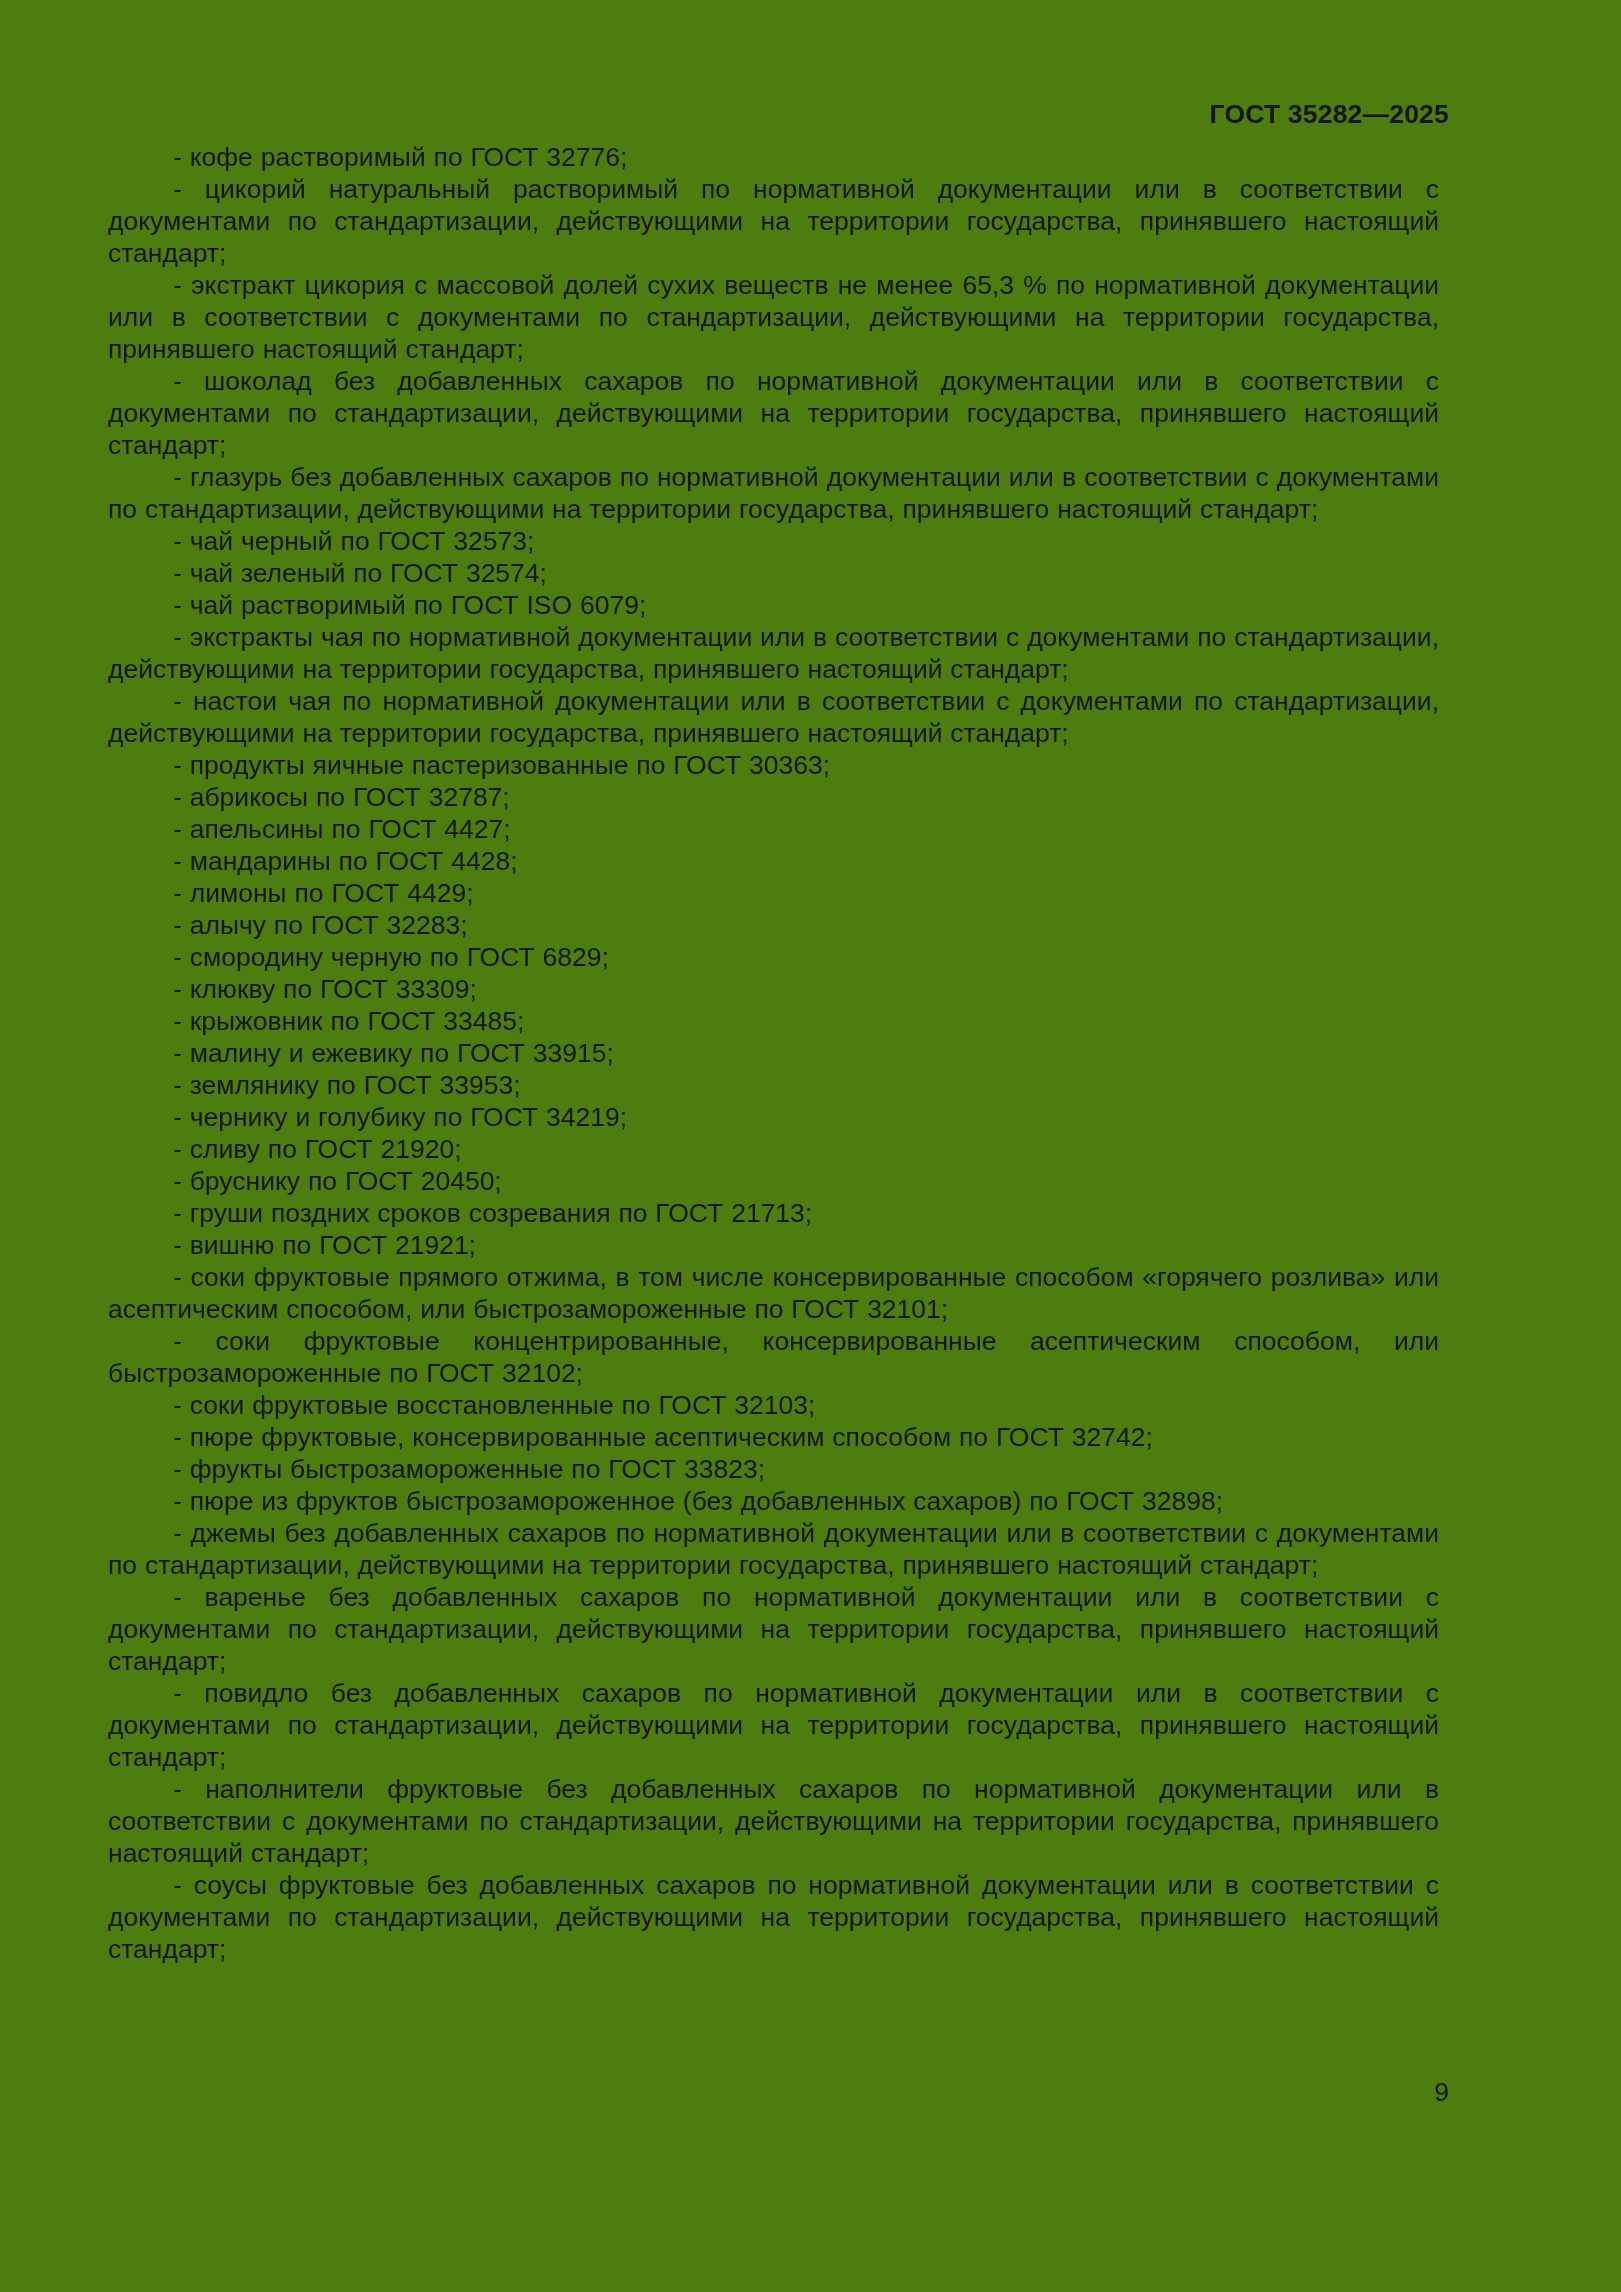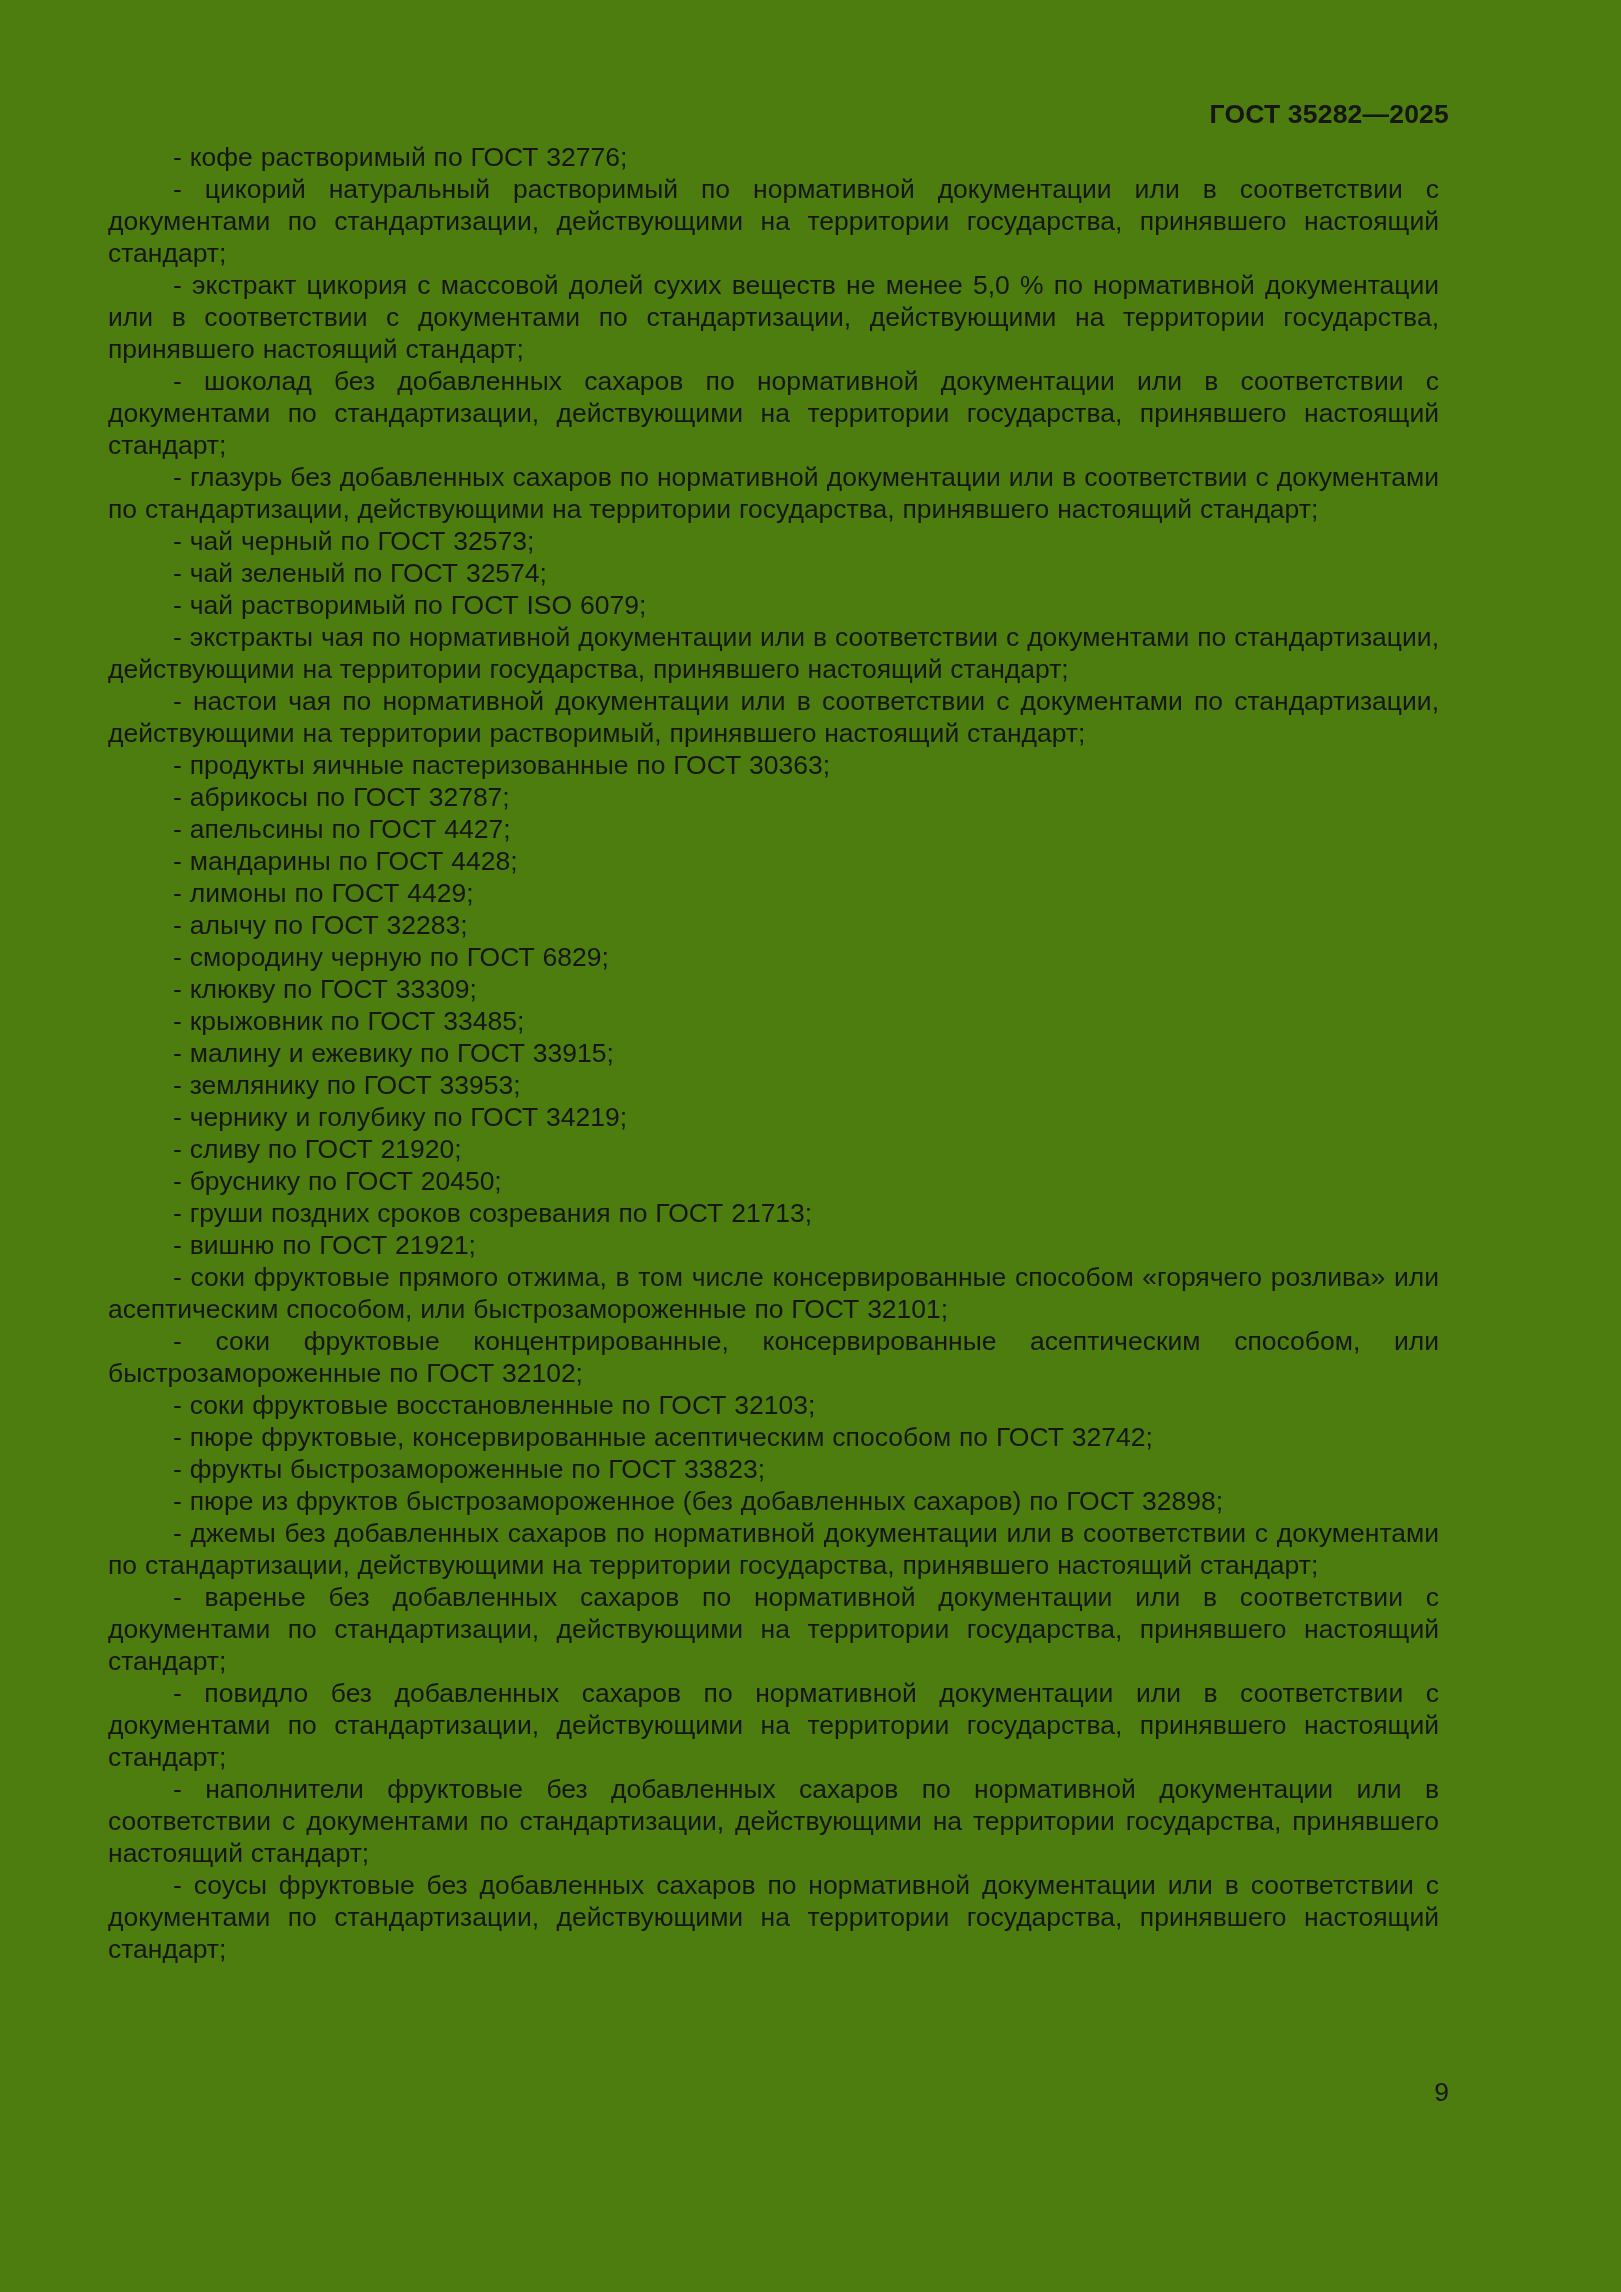--- a/index.html
+++ b/index.html
@@ -57,28 +57,28 @@
 </head>
 <body>
 
 <div class="page">
 
   <div class="doc-header">ГОСТ 35282—2025</div>
 
   <div class="doc-content" id="list-container">
       <p class="li">- кофе растворимый по ГОСТ 32776;</p>
       <p class="li">- цикорий натуральный растворимый по нормативной документации или в соответствии с документами по стандартизации, действующими на территории государства, принявшего настоящий стандарт;</p>
-      <p class="li">- экстракт цикория с массовой долей сухих веществ не менее 5,0 % по нормативной документации или в соответствии с документами по стандартизации, действующими на территории государства, принявшего настоящий стандарт;</p>
+      <p class="li">- экстракт цикория с массовой долей сухих веществ не менее 65,3 % по нормативной документации или в соответствии с документами по стандартизации, действующими на территории государства, принявшего настоящий стандарт;</p>
       <p class="li">- шоколад без добавленных сахаров по нормативной документации или в соответствии с документами по стандартизации, действующими на территории государства, принявшего настоящий стандарт;</p>
       <p class="li">- глазурь без добавленных сахаров по нормативной документации или в соответствии с документами по стандартизации, действующими на территории государства, принявшего настоящий стандарт;</p>
       <p class="li">- чай черный по ГОСТ 32573;</p>
       <p class="li">- чай зеленый по ГОСТ 32574;</p>
       <p class="li">- чай растворимый по ГОСТ ISO 6079;</p>
       <p class="li">- экстракты чая по нормативной документации или в соответствии с документами по стандартизации, действующими на территории государства, принявшего настоящий стандарт;</p>
-      <p class="li">- настои чая по нормативной документации или в соответствии с документами по стандартизации, действующими на территории растворимый, принявшего настоящий стандарт;</p>
+      <p class="li">- настои чая по нормативной документации или в соответствии с документами по стандартизации, действующими на территории государства, принявшего настоящий стандарт;</p>
       <p class="li">- продукты яичные пастеризованные по ГОСТ 30363;</p>
       <p class="li">- абрикосы по ГОСТ 32787;</p>
       <p class="li">- апельсины по ГОСТ 4427;</p>
       <p class="li">- мандарины по ГОСТ 4428;</p>
       <p class="li">- лимоны по ГОСТ 4429;</p>
       <p class="li">- алычу по ГОСТ 32283;</p>
       <p class="li">- смородину черную по ГОСТ 6829;</p>
       <p class="li">- клюкву по ГОСТ 33309;</p>
       <p class="li">- крыжовник по ГОСТ 33485;</p>
       <p class="li">- малину и ежевику по ГОСТ 33915;</p>

